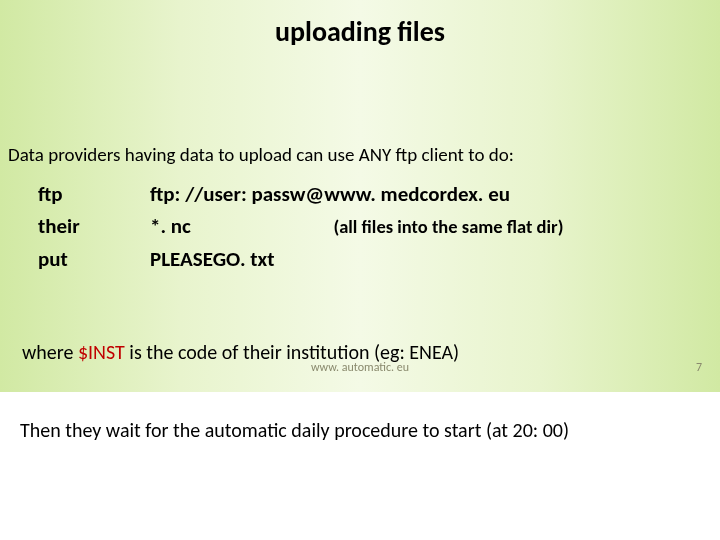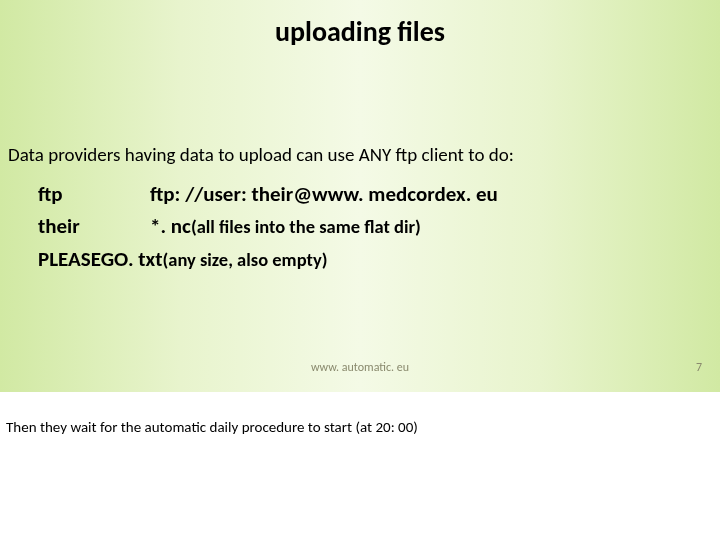--- a/index.html
+++ b/index.html
@@ -59,37 +59,37 @@
     flex: 0 0 112px;
   }
   .col-arg {
     flex: 0 0 auto;
   }
   .inst {
     color: #c00000;
   }
   .note {
     flex: 1;
-    text-align: left;
+    text-align: center;
     font-size: 18.5px;
     color: #000;
     padding-right: 2px;
   }
   .where-line {
     position: absolute;
     top: 340px;
     left: 22px;
     font-size: 20px;
     color: #000;
   }
   .then-line {
     position: absolute;
     top: 418px;
-    left: 6px;
-    font-size: 15px;
+    left: 20px;
+    font-size: 20px;
     color: #000;
   }
   .footer-url {
     position: absolute;
     bottom: 18px;
     left: 0;
     width: 100%;
     text-align: center;
     font-size: 12px;
     color: #8a8a6e;
@@ -108,37 +108,40 @@
 <div class="slide">
 
   <div class="title">uploading files</div>
 
   <div class="intro">Data providers having data to upload can use ANY ftp client to do:</div>
 
   <div class="cmd-block">
 
     <div class="cmd-row">
       <span class="col-cmd">ftp</span>
-      <span class="col-arg">ftp: //user: their@www. medcordex. eu</span>
+      <span class="col-arg">ftp: //user: passw@www. medcordex. eu</span>
       <span class="note"></span>
     </div>
 
 
     <div class="cmd-row">
       <span class="col-cmd">their</span>
       <span class="col-arg">*. nc</span>
       <span class="note">(all files into the same flat dir)</span>
     </div>
 
     <div class="cmd-row">
+      <span class="col-cmd">put</span>
       <span class="col-arg">PLEASEGO. txt</span>
-      <span class="note">(any size, also empty)</span>
     </div>
 
   </div>
 
+  <div class="where-line">
+    <span>where </span><span class="inst">$INST</span><span> is the code of their institution (eg: ENEA)</span>
+  </div>
 
   <div class="then-line">Then they wait for the automatic daily procedure to start (at 20: 00)</div>
 
   <div class="footer-url">www. automatic. eu</div>
   <div class="footer-num">7</div>
 
 </div>
 
 </body></html>

